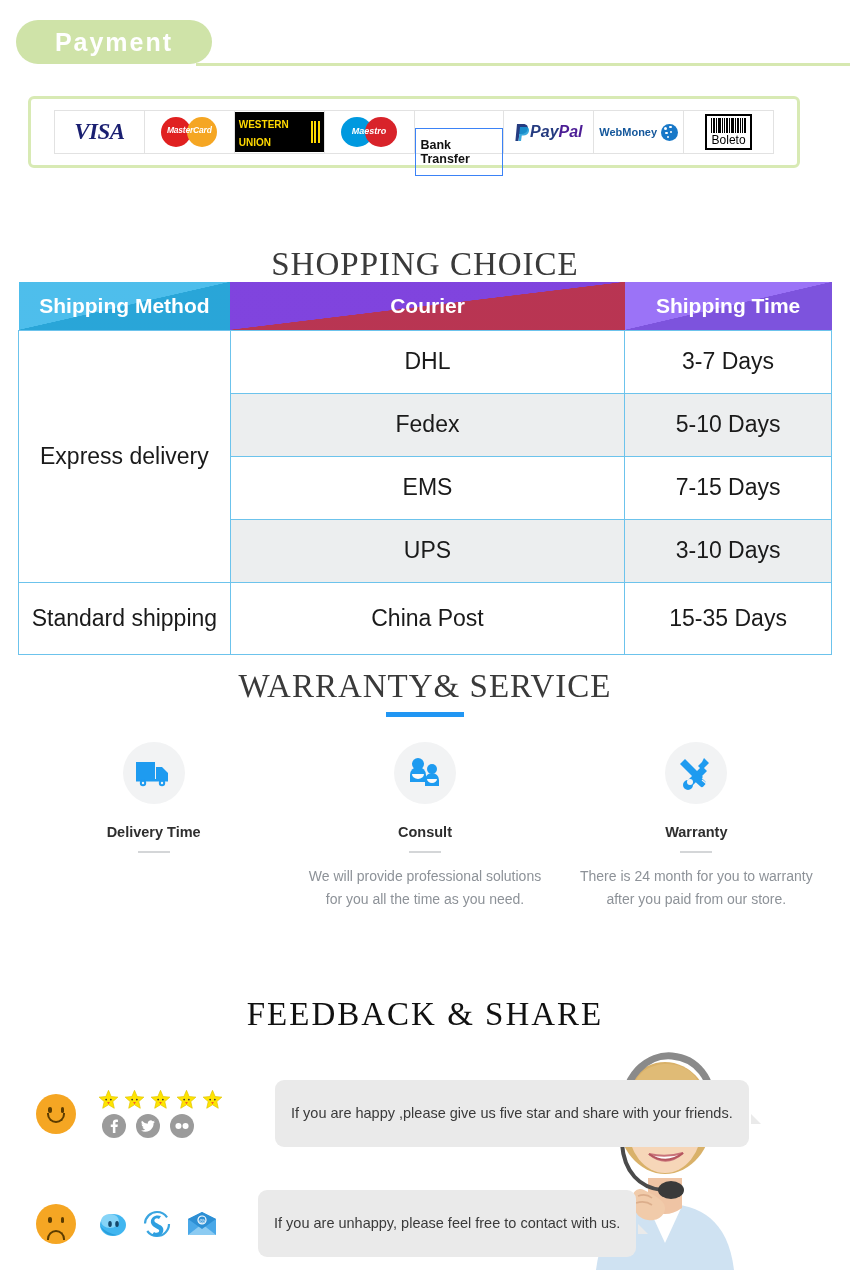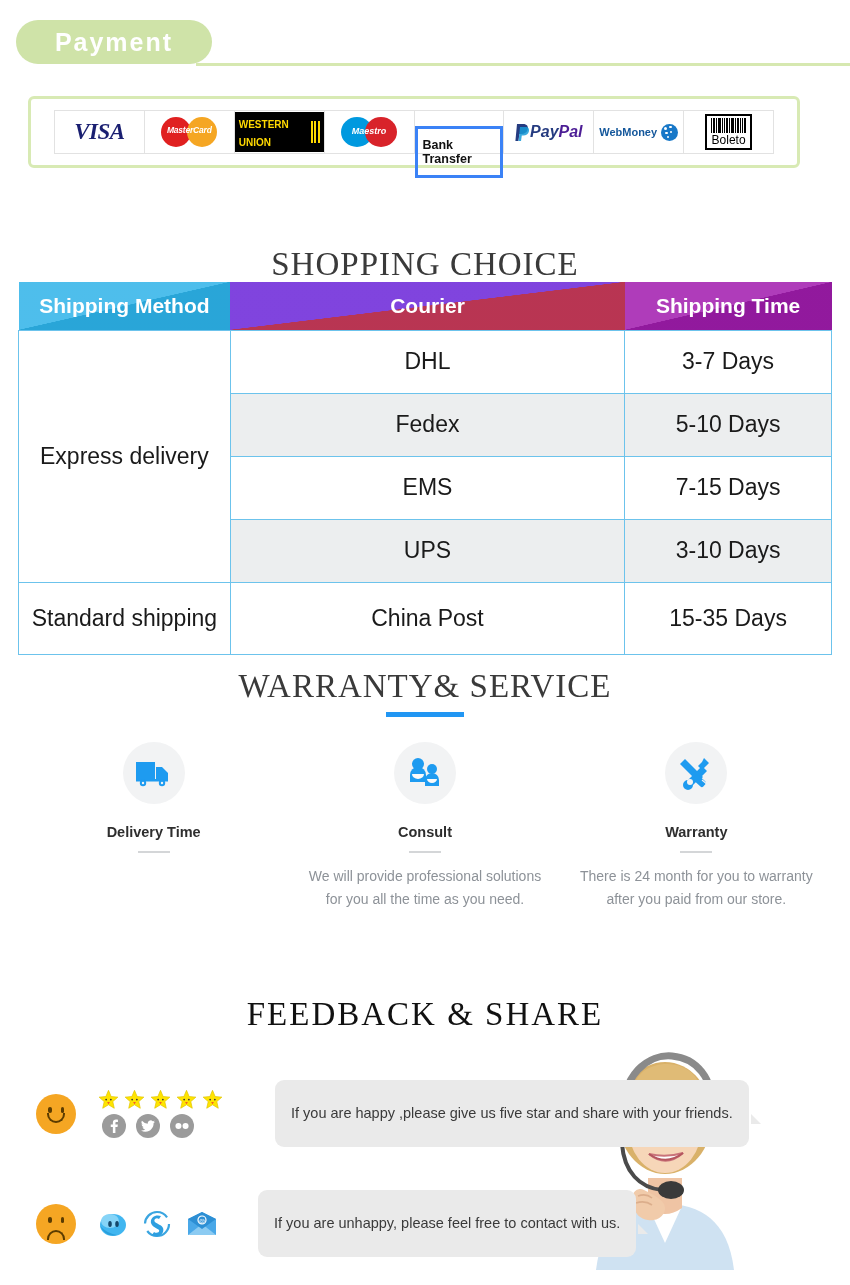--- a/index.html
+++ b/index.html
@@ -96,21 +96,21 @@
   .ma-c { position: absolute; top: 0; width: 32px; height: 30px; border-radius: 50%; }
   .ma-blue { left: 0; background: #0099df; }
   .ma-red { right: 0; background: #d8232a; }
   .ma-lbl {
     position: absolute; left: 0; right: 0; top: 9px;
     text-align: center; font-size: 9px; font-weight: bold;
     font-style: italic; color: #fff; z-index: 3;
   }
   
   .bt-box {
-    border: 3px solid #3b82f6; padding: 9px 5px;
+    border: 1px solid #3b82f6; padding: 9px 5px;
     font-size: 12.5px; font-weight: bold; color: #111;
     font-family: "Liberation Sans", sans-serif;
     margin-top: 40px;
   }
   
   .pp-wrap { display: flex; align-items: center; }
   .pp-txt { font-size: 16px; font-weight: bold; font-style: italic; }
   .pp-a { color: #253b80; }
   .pp-b { color: #4c1d95; }
   
@@ -170,21 +170,21 @@
     content: ""; position: absolute; left: 0; top: 0;
     width: 100%; height: 100%;
     background: linear-gradient(to bottom right, rgba(255,255,255,.16) 49.6%, rgba(0,0,0,.07) 50%);
   }
   .th-courier { background: #6d28d9; }
   .th-courier::after {
     content: ""; position: absolute; left: 0; top: 0;
     width: 100%; height: 100%;
     background: linear-gradient(to bottom right, rgba(255,255,255,.13) 49.6%, rgba(225,60,10,.65) 50%);
   }
-  .th-time { background: #a21caf; }
+  .th-time { background: #8b5cf6; }
   .th-time::after {
     content: ""; position: absolute; left: 0; top: 0;
     width: 100%; height: 100%;
     background: linear-gradient(to bottom right, rgba(255,255,255,.14) 49.6%, rgba(0,0,0,.10) 50%);
   }
   .th-label { position: relative; z-index: 2; }
 
   .ship-table td {
     font-size: 23px;
     color: #1a1a1a;

